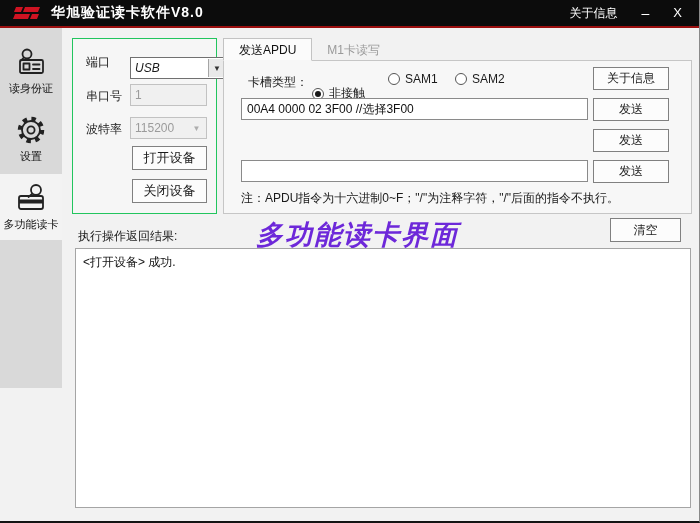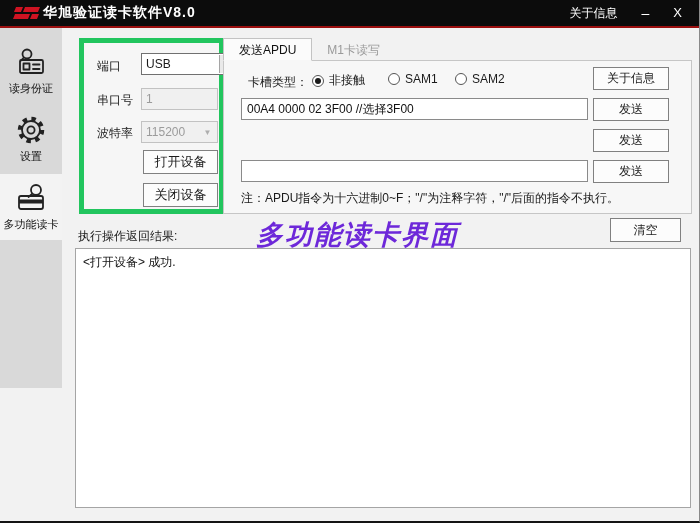--- a/index.html
+++ b/index.html
@@ -9,40 +9,40 @@
     position:relative; width:700px; height:523px; background:#f2f2f2;
     overflow:hidden; border-right:1px solid #8a8a8a; border-bottom:2px solid #141414;
   }
   
   #titlebar {
     position:absolute; left:0; top:0; width:700px; height:28px;
     background:#0c0c0c; border-bottom:2px solid #9b0f0f;
     display:flex; align-items:center; color:#fff;
   }
   #logo { margin-left:13px; width:30px; height:16px; flex:0 0 auto; }
-  #title { font-size:14px; font-weight:bold; letter-spacing:1px; }
+  #title { margin-left:8px; font-size:14px; font-weight:bold; letter-spacing:1px; }
   #titlebar .spacer { flex:1; }
   .tb-btn { font-size:12px; color:#fff; padding:0 12px; line-height:26px; cursor:default; }
   #min-btn { font-size:14px; }
   #close-btn { font-size:13px; margin-right:6px; }
   
   #sidebar {
     position:absolute; left:0; top:28px; width:62px; height:360px;
     background:#d9d9d9; display:flex; flex-direction:column; padding-top:10px;
   }
   .side-item {
     width:62px; height:66px; display:flex; flex-direction:column;
     align-items:center; justify-content:center; gap:3px; margin-bottom:2px;
   }
   .side-item.selected { background:#f3f3f3; }
   .side-item svg { width:32px; height:32px; }
   .side-label { font-size:11px; color:#161616; white-space:nowrap; }
   
   .groupbox {
-    position:absolute; border:5px solid #22c55e; background:#f6f6f6;margin-left:7px;
+    position:absolute; border:1px solid #22c55e; background:#f6f6f6;
   }
   #device-panel { left:72px; top:38px; width:145px; height:176px; }
   .fld-label { position:absolute; font-size:12px; color:#1a1a1a; }
   .combo, .textfield {
     position:absolute; height:22px; background:#fff;
     border:1px solid #707070; font-size:12px; color:#1a1a1a;
     padding:0 4px; display:flex; align-items:center;
   }
   .combo .arrow-box {
     position:absolute; right:1px; top:1px; bottom:1px; width:17px;
@@ -138,21 +138,21 @@
         <line class="stk" x1="17.3" y1="11.6" x2="13.5" y2="15"></line>
         <rect class="stk" x="4" y="14" width="24" height="13" rx="2"></rect>
         <rect x="4" y="17.5" width="24" height="4" fill="#222"></rect>
       </svg>
       <span class="side-label">多功能读卡</span>
     </div>
   </div>
 
   <div id="device-panel" class="groupbox">
     <span class="fld-label" style="left:13px; top:15px;">端口</span>
-    <div class="combo" style="left:57px; top:10px; width:97px;">
+    <div class="combo" style="left:57px; top:18px; width:97px;font-style:italic;">
       <span>USB</span>
       <span class="arrow-box">▼</span>
     </div>
     <span class="fld-label" style="left:13px; top:49px;">串口号</span>
     <div class="textfield disabled-field" style="left:57px; top:45px; width:77px;">
       <span>1</span>
     </div>
     <span class="fld-label" style="left:13px; top:82px;">波特率</span>
     <div class="combo disabled-field" style="left:57px; top:78px; width:77px;">
       <span>115200</span>
@@ -162,21 +162,21 @@
     <div class="btn" style="left:59px; top:140px; width:75px; height:24px;">关闭设备</div>
   </div>
 
   <div id="apdu-panel">
     <div id="tabstrip">
       <div class="tab active">发送APDU</div>
       <div class="tab inactive">M1卡读写</div>
     </div>
     <div id="tab-body">
       <span class="fld-label" style="left:24px; top:13px;">卡槽类型：</span>
-      <div class="radio" style="left:88px; top:11px;">
+      <div class="radio" style="left:88px; top:24px;">
         <span class="circle">
             <span class="dot"></span>
           </span>
         <span>非接触</span>
       </div>
       <div class="radio" style="left:164px; top:11px;">
         <span class="circle"></span>
         <span>SAM1</span>
       </div>
       <div class="radio" style="left:231px; top:11px;">

